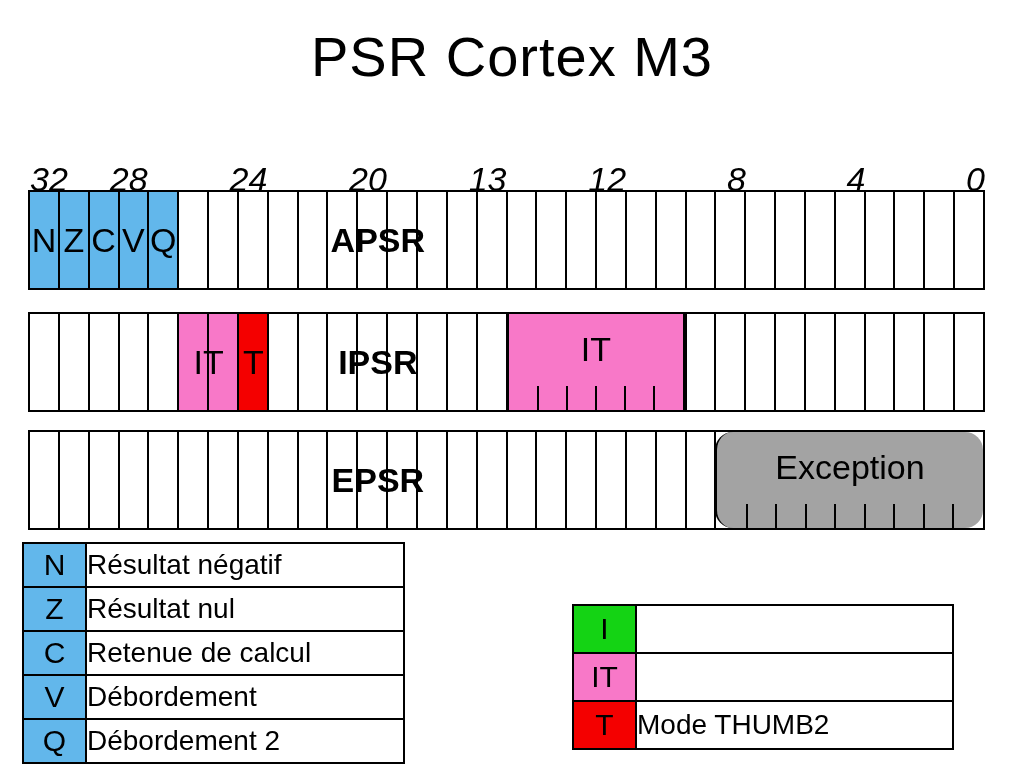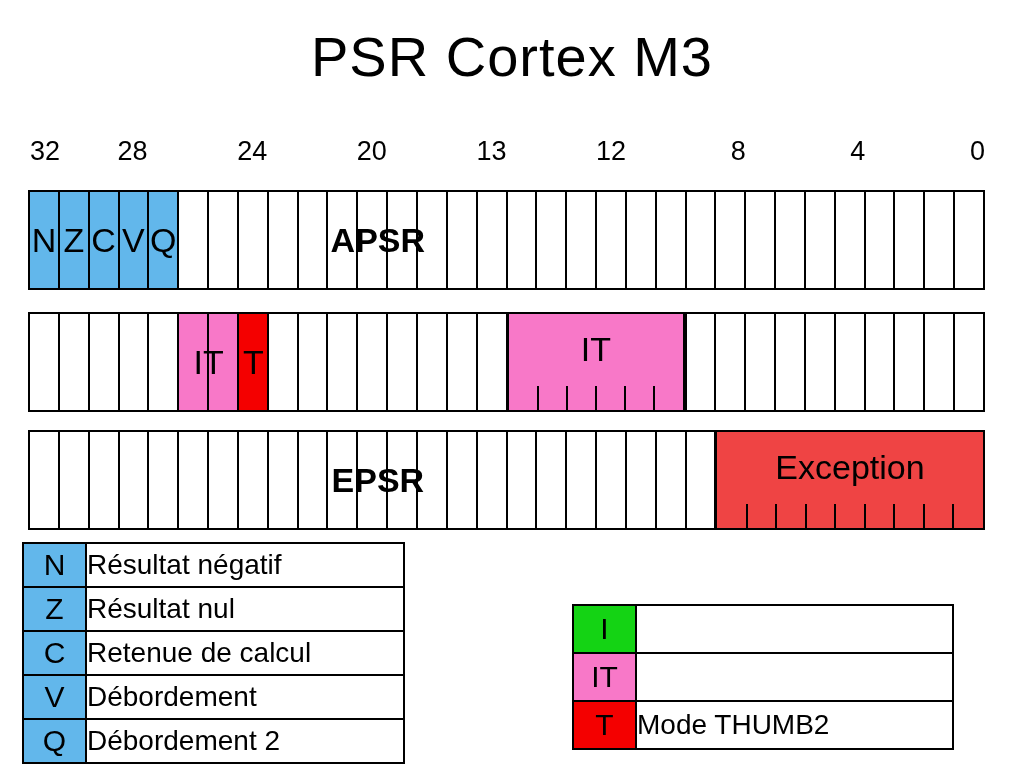--- a/index.html
+++ b/index.html
@@ -5,21 +5,21 @@
   html,body { margin:0; padding:0; background:#fff; }
   .canvas {
     position:relative; width:1024px; height:768px; background:#ffffff;
     font-family:"Liberation Sans", sans-serif; color:#000; overflow:hidden;
   }
   .title {
     position:absolute; top:24px; left:0; width:100%;
     text-align:center; font-size:56px; font-weight:400; letter-spacing:1px;
   }
   
-  .bit-scale { position:absolute; left:28px; top:136px; width:957px; height:32px; font-size:27px; }
+  .bit-scale { position:absolute; left:28px; top:160px; width:957px; height:32px; font-size:34px;font-style:italic; }
   .bit-label { position:absolute; top:0; width:70px; text-align:right; }
   .bl-0 { left:2px; width:auto; text-align:left; }
   .bl-1 { left:49.6px; }
   .bl-2 { left:169.3px; }
   .bl-3 { left:288.9px; }
   .bl-4 { left:408.5px; }
   .bl-5 { left:528.1px; }
   .bl-6 { left:647.8px; }
   .bl-7 { left:767.4px; }
   .bl-8 { left:887px; }
@@ -151,20 +151,21 @@
         <div class="cell"></div>
         <div class="cell"></div>
         <div class="cell"></div>
         <div class="cell"></div>
         <div class="cell"></div>
         <div class="cell"></div>
         <div class="cell"></div>
         <div class="cell"></div>
         <div class="cell"></div>
       </div>
+    <div class="reg-label">IPSR</div>
   <div class="block mid" style="left: 15.625%; width: 6.25%;">
         <span class="block-text">IT</span>
       </div>
       <div class="block mid" style="left: 21.875%; width: 3.125%;">
         <span class="block-text">T</span>
       </div>
       <div class="block top b-l b-r" style="left: 50%; width: 18.75%; background: rgb(248, 120, 200);">
         <span class="block-text">IT</span>
         <i class="tick" style="left: 16.6667%;"></i>
         <i class="tick" style="left: 33.3333%;"></i>
@@ -203,21 +204,21 @@
         <div class="cell"></div>
         <div class="cell"></div>
         <div class="cell"></div>
         <div class="cell"></div>
         <div class="cell"></div>
         <div class="cell"></div>
         <div class="cell"></div>
         <div class="cell"></div>
       </div>
     <div class="reg-label">EPSR</div>
-  <div class="block top b-l" style="left: 71.875%; width: 28.125%; background: #ef4444;">
+  <div class="block top b-l" style="left: 71.875%; width: 28.125%; background: #a3a3a3; border-radius: 18px;">
         <span class="block-text">Exception</span>
         <i class="tick" style="left: 11.1111%;"></i>
         <i class="tick" style="left: 22.2222%;"></i>
         <i class="tick" style="left: 33.3333%;"></i>
         <i class="tick" style="left: 44.4444%;"></i>
         <i class="tick" style="left: 55.5556%;"></i>
         <i class="tick" style="left: 66.6667%;"></i>
         <i class="tick" style="left: 77.7778%;"></i>
         <i class="tick" style="left: 88.8889%;"></i>
       </div>

